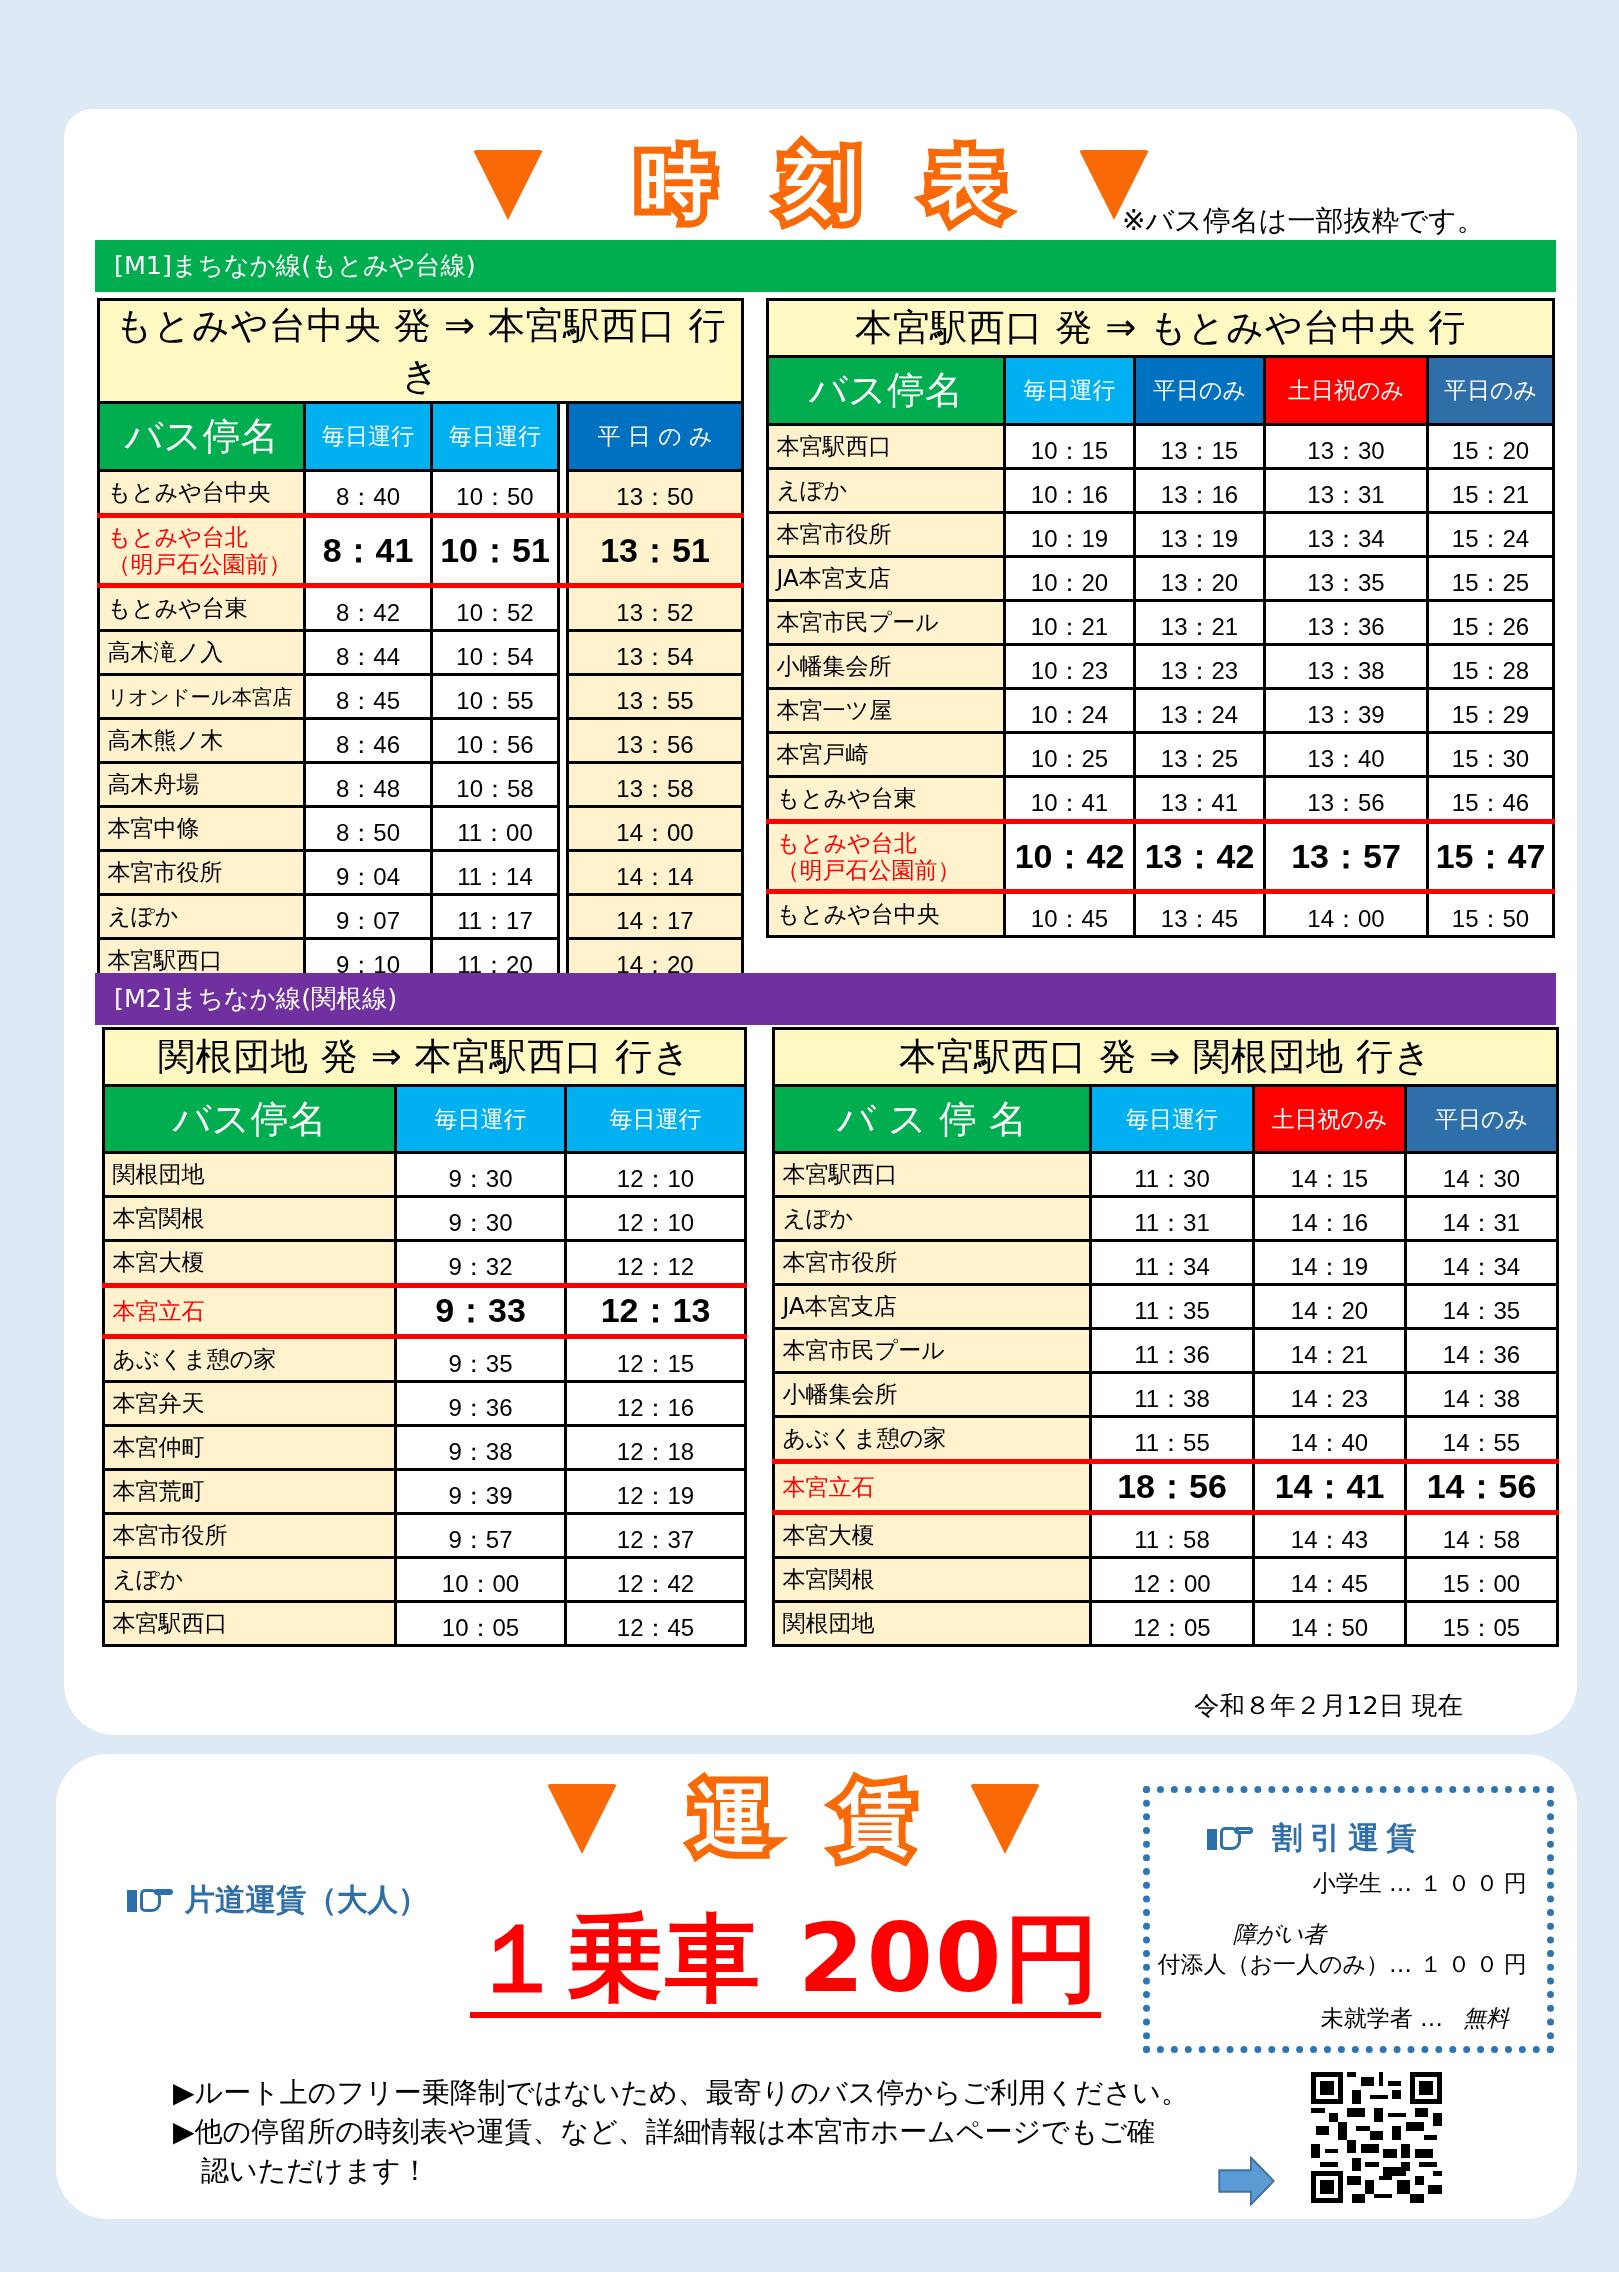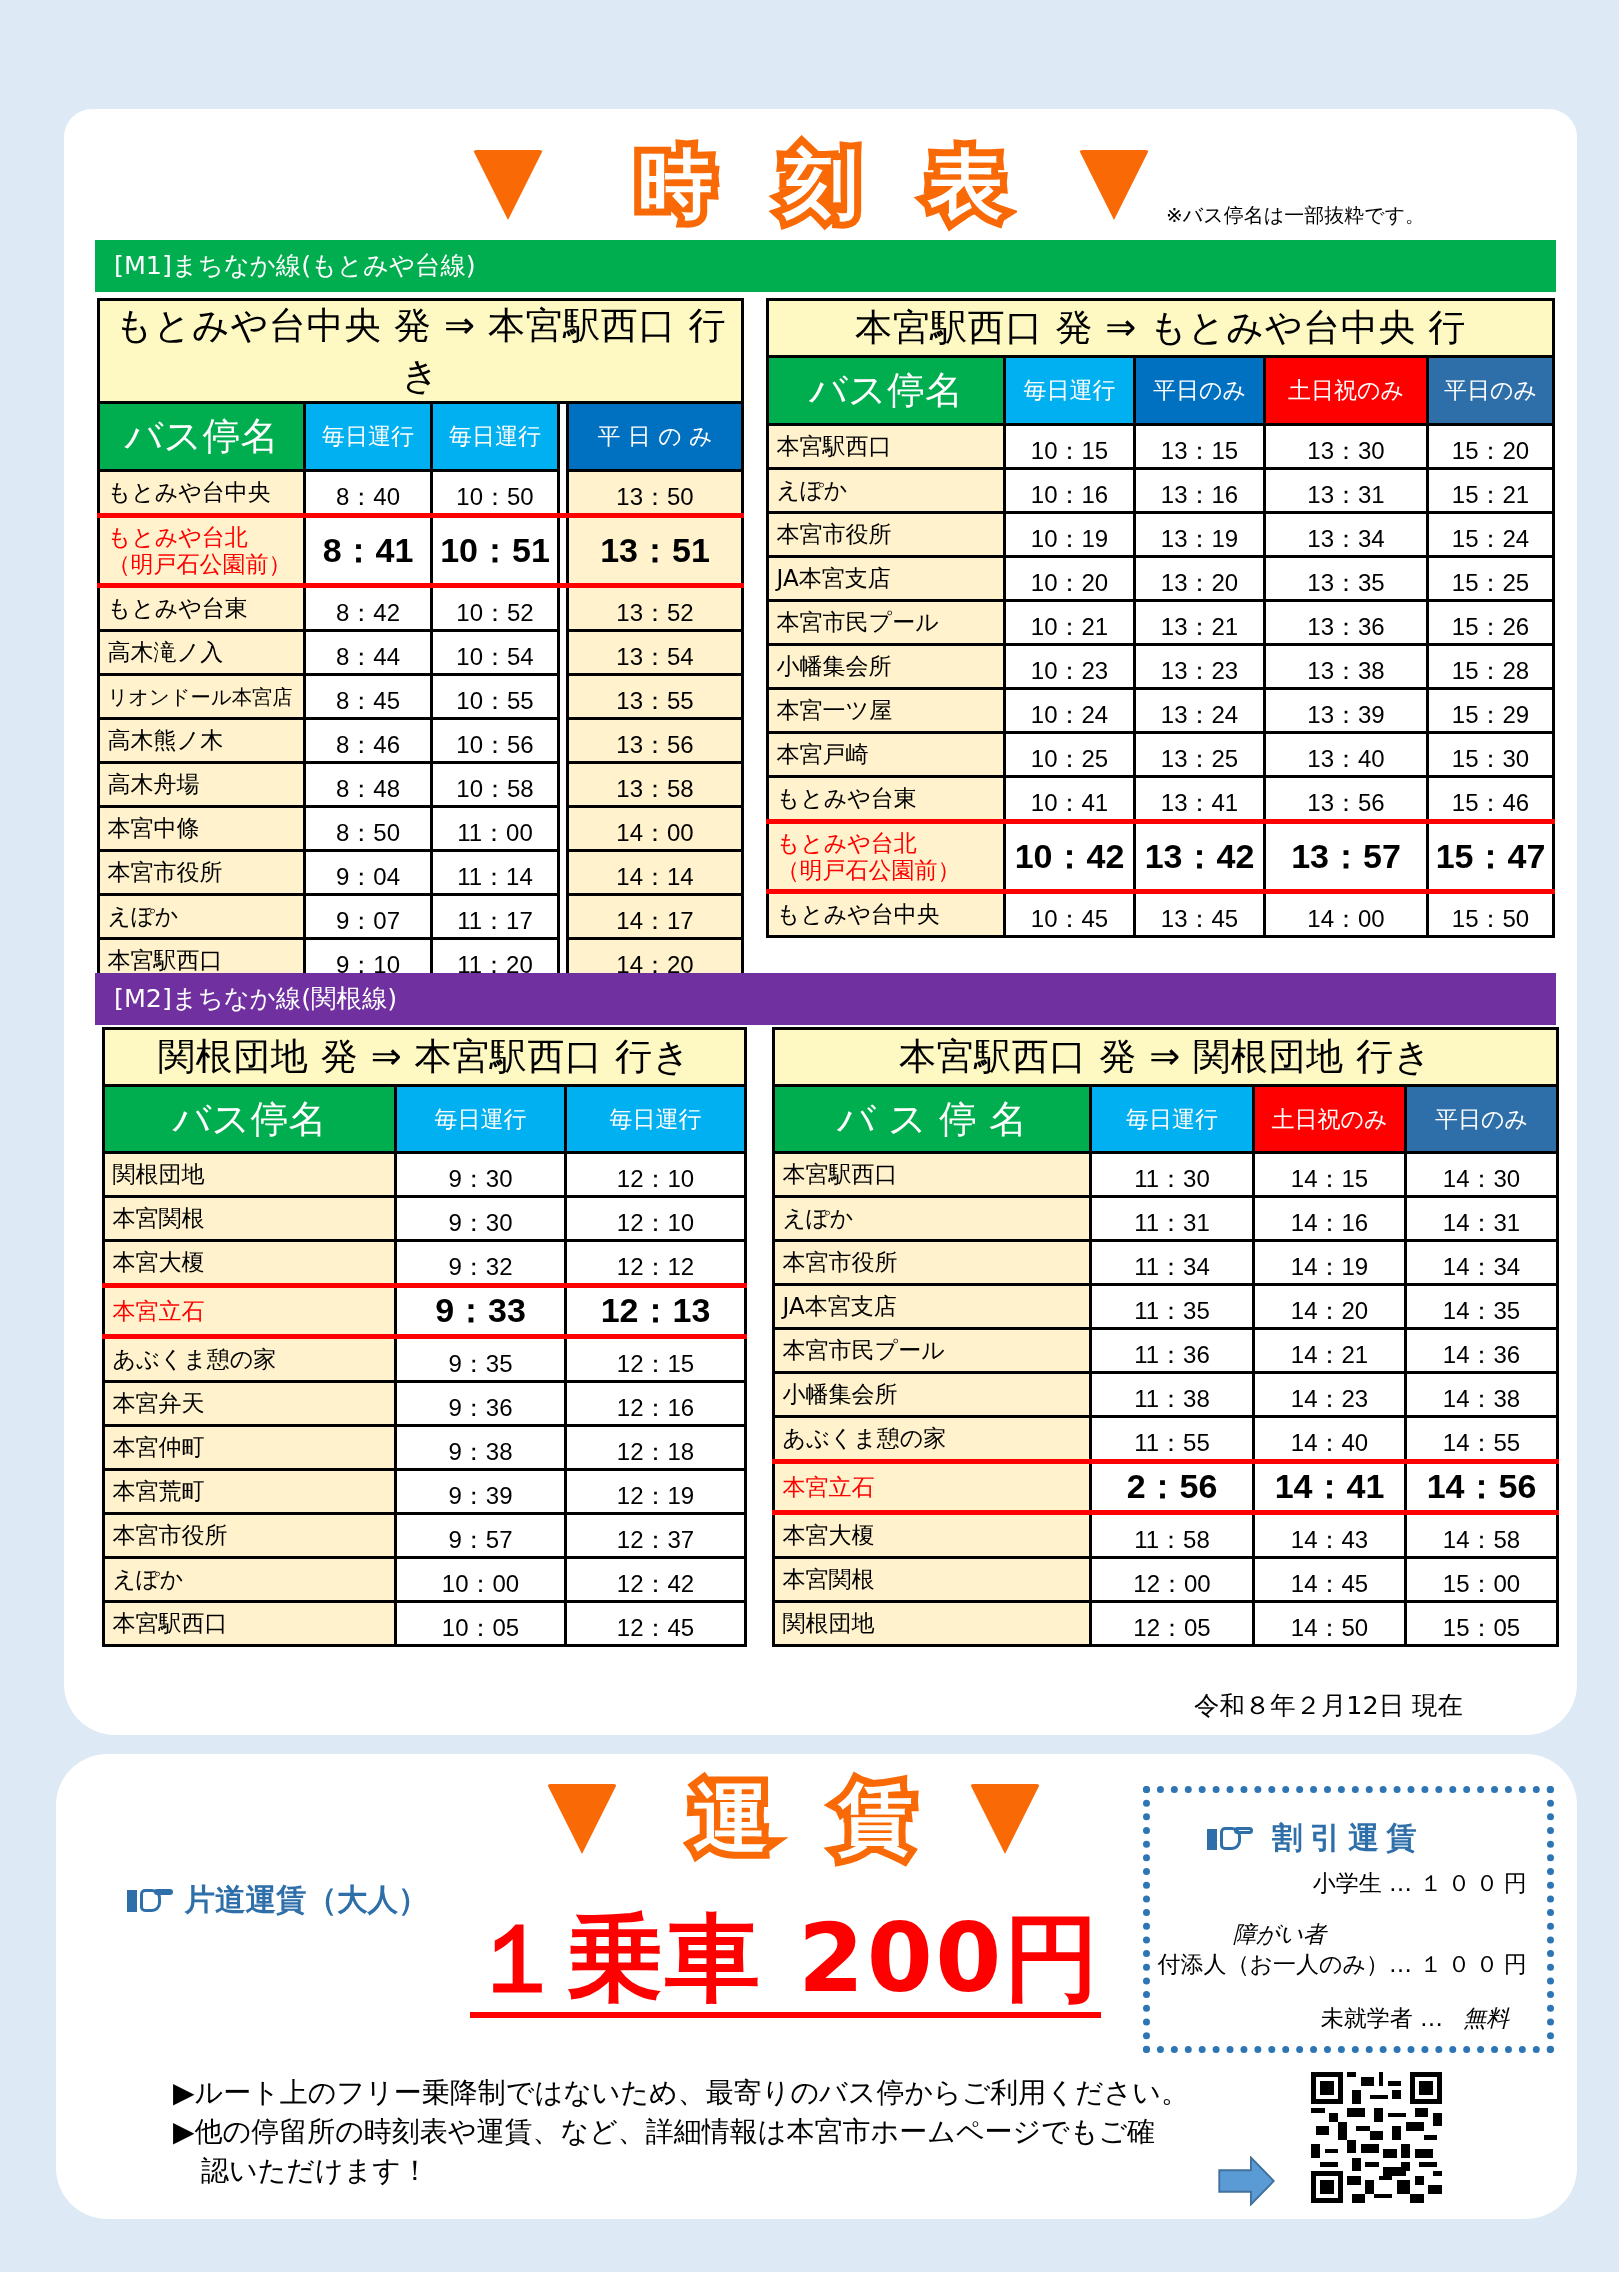--- a/index.html
+++ b/index.html
@@ -9,21 +9,21 @@
   .panel-timetable { left: 64px; top: 109px; width: 1513px; height: 1626px; border-radius: 28px 28px 51px 51px; }
   .panel-fare { left: 56px; top: 1754px; width: 1521px; height: 465px; border-radius: 51px; }
 
   .section-title { position: absolute; display: flex; align-items: center; gap: 0; }
   .tri { width: 0; height: 0; border-left: 35px solid transparent; border-right: 35px solid transparent; border-top: 70px solid #f96a07; border-radius: 3.8px; }
   .title-char { font-family: "DejaVu Sans", sans-serif; font-weight: bold; font-size: 75px; color: #fff; -webkit-text-stroke: 9px #f96a07; paint-order: stroke fill; text-shadow: 0 0 0 #f96a07; line-height: 1; }
   .title-char-wrap { position: relative; display: inline-block; }
   .title-char-wrap .under { position: absolute; left: 0; top: 0; color: #f96a07; -webkit-text-stroke: 14px #f96a07; }
   .title-char-wrap .over { position: relative; color: #fff; -webkit-text-stroke: 0; }
 
-  .note-top { position: absolute; left: 1166px; top: 202px; font-size: 20px; }
+  .note-top { position: absolute; left: 1122px; top: 202px; font-size: 28px; }
 
   .line-bar { position: absolute; left: 95px; width: 1461px; height: 52px; color: #fff; font-size: 25.4px; padding-left: 19px; display: flex; align-items: center; }
   .line-bar.m1 { top: 240px; background: #00ae4f; }
   .line-bar.m2 { top: 973px; background: #7030a0; }
 
   table.tt { position: absolute; border-collapse: collapse; table-layout: fixed; }
   table.tt td, table.tt th { border: 3.8px solid #000; text-align: center; vertical-align: middle; padding: 0; }
   table.tt .route-head { background: #fef9c3; font-weight: normal; font-size: 37px; letter-spacing: 0.6px; height: 57px; }
   table.tt th.stop-h { background: #00ae4f; color: #fff; font-size: 38px; font-weight: normal; }
   table.tt th.c-daily { background: #00b0f0; color: #fff; font-size: 23px; font-weight: normal; }
@@ -505,21 +505,21 @@
           <div>あぶくま憩の家</div>
         </td>
         <td class="time">11：55</td>
         <td class="time">14：40</td>
         <td class="time">14：55</td>
       </tr>
       <tr class="hl" style="height: 42px;">
         <td class="stop">
           <div>本宮立石</div>
         </td>
-        <td class="time">2：56</td>
+        <td class="time">18：56</td>
         <td class="time">14：41</td>
         <td class="time">14：56</td>
       </tr>
       <tr style="height: 42px;">
         <td class="stop">
           <div>本宮大榎</div>
         </td>
         <td class="time">11：58</td>
         <td class="time">14：43</td>
         <td class="time">14：58</td>

